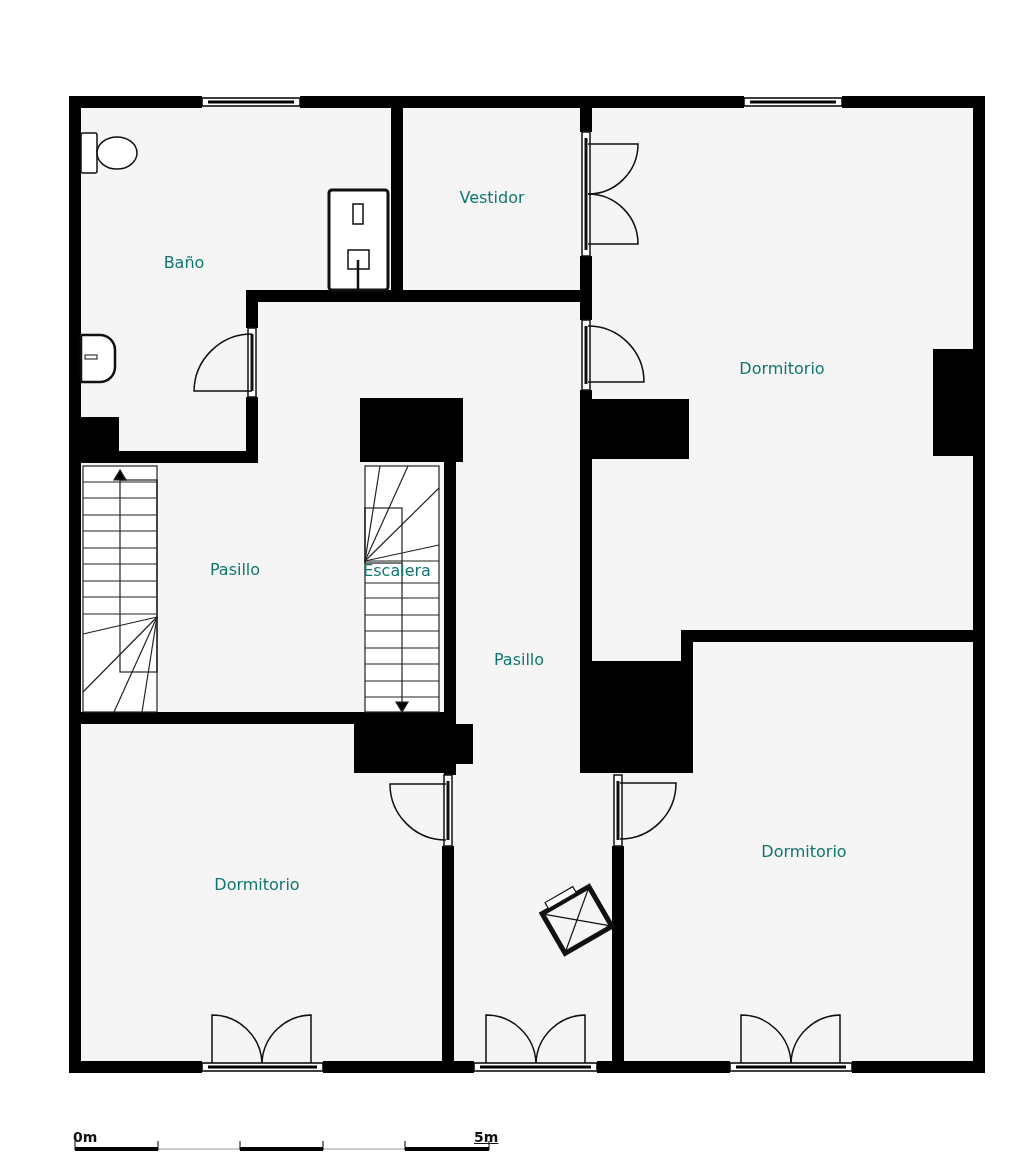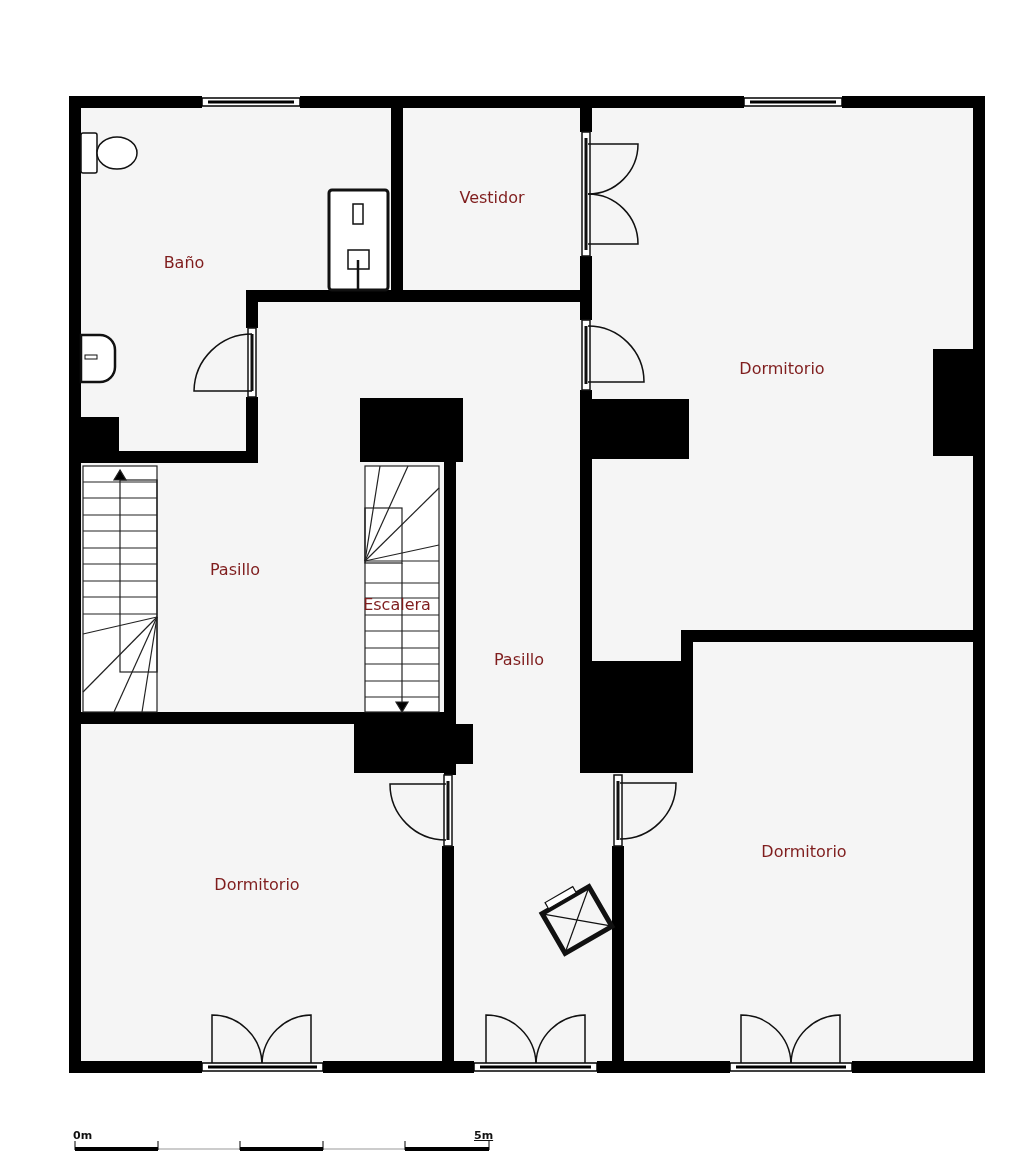--- a/index.html
+++ b/index.html
@@ -1,19 +1,19 @@
 <!DOCTYPE html>
 <html><head>
 <meta charset="utf-8">
 <style>
   html, body { margin: 0; padding: 0; background: #ffffff; }
   body { width: 1032px; height: 1170px; position: relative; overflow: hidden; font-family: "DejaVu Sans", sans-serif; }
   #plan { position: absolute; left: 0; top: 0; width: 1032px; height: 1170px; }
-  .room-label { position: absolute; font-family: "DejaVu Sans", sans-serif; font-size: 16px; color: #7f1d1d; transform: translate(-50%, -50%); white-space: nowrap; }
-  .scale-label { position: absolute; font-family: "DejaVu Sans", sans-serif; font-size: 11px; color: #111; font-weight: bold; }
+  .room-label { position: absolute; font-family: "DejaVu Sans", sans-serif; font-size: 16px; color: #0f766e; transform: translate(-50%, -50%); white-space: nowrap; }
+  .scale-label { position: absolute; font-family: "DejaVu Sans", sans-serif; font-size: 14px; color: #111; font-weight: bold; }
 </style>
 </head>
 <body>
 
 <svg id="plan" viewBox="0 0 1032 1170" xmlns="http://www.w3.org/2000/svg">
 
   <rect x="75" y="102" width="904" height="966" fill="#f5f5f5"></rect>
 
   <g fill="#000">
     <rect x="69" y="96" width="133" height="12"></rect>
@@ -202,19 +202,19 @@
     <line x1="323" y1="1141" x2="323" y2="1150" stroke="#000" stroke-width="1"></line>
     <line x1="405" y1="1141" x2="405" y2="1150" stroke="#000" stroke-width="1"></line>
     <line x1="489" y1="1141" x2="489" y2="1150" stroke="#000" stroke-width="1"></line>
   </g>
 </svg>
 
 <div class="room-label" style="left:184px;top:262px;">Baño</div>
 <div class="room-label" style="left:492px;top:197px;">Vestidor</div>
 <div class="room-label" style="left:782px;top:368px;">Dormitorio</div>
 <div class="room-label" style="left:235px;top:569px;">Pasillo</div>
-<div class="room-label" style="left:397px;top:604px;">Escalera</div>
+<div class="room-label" style="left:397px;top:570px;">Escalera</div>
 <div class="room-label" style="left:519px;top:659px;">Pasillo</div>
 <div class="room-label" style="left:804px;top:851px;">Dormitorio</div>
 <div class="room-label" style="left:257px;top:884px;">Dormitorio</div>
 
 <div class="scale-label" style="left:73px;top:1129px;">0m</div>
 <div class="scale-label" style="left:474px;top:1129px;text-decoration:underline;">5m</div>
 
 </body></html>

